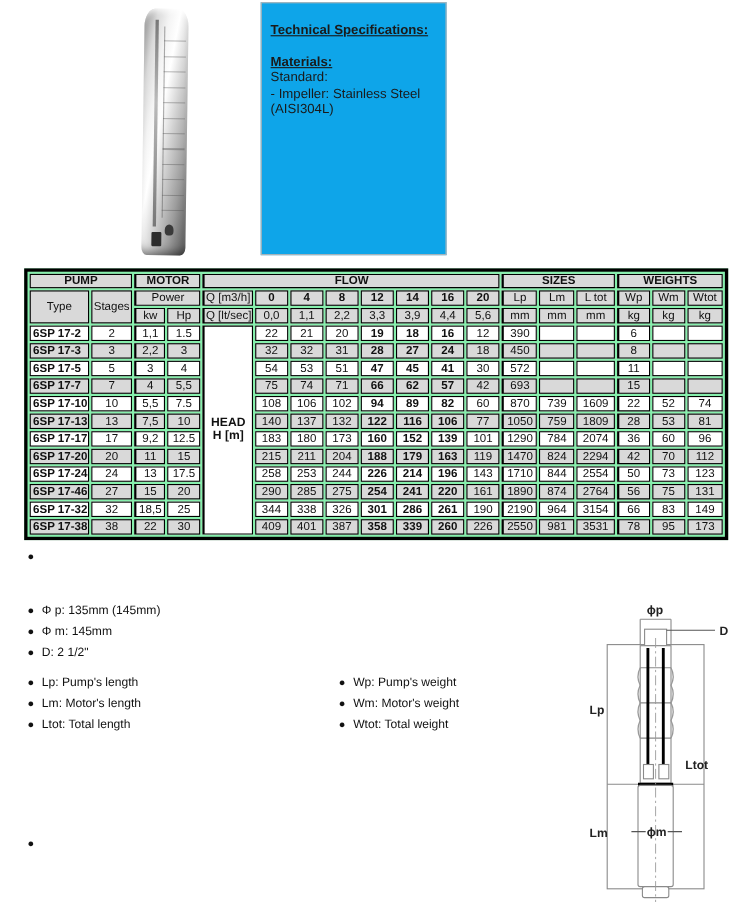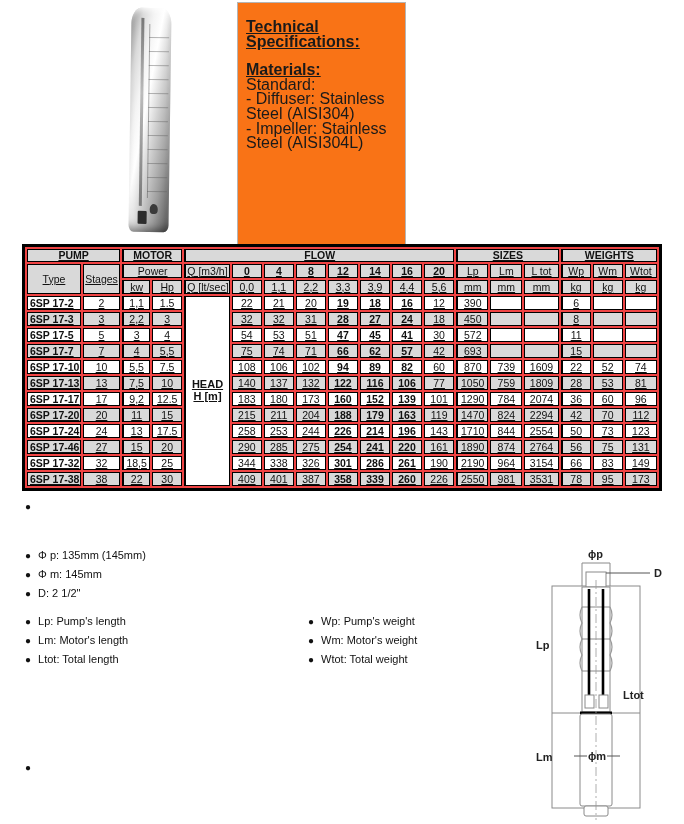--- a/index.html
+++ b/index.html
@@ -34,33 +34,33 @@
     position:absolute; left:22%; bottom:8px; width:9px; height:13px;
     background:#2c2c2c; border-radius:1px;
   }
   .pump-port {
     position:absolute; right:28%; bottom:18px; width:8px; height:10px;
     background:#3a3a3a; border-radius:50% 50% 40% 40%;
   }
 
   
   .spec-box {
-    position:absolute; left:237px; top:2px; width:169px; height:278px;
-    border:1px solid #b5b5b5; background:#f97316; padding:17px 8px 8px 8px;
-    font-size:16px; line-height:14.6px; color:#1a1a1a;
+    position:absolute; left:237px; top:2px; width:169px; height:230px;
+    border:1px solid #b5b5b5; background:#0ea5e9; padding:17px 8px 8px 8px;
+    font-size:12px; line-height:14.6px; color:#1a1a1a;
   }
   .spec-title { text-decoration:underline; font-weight:bold; font-weight:600; }
   .spec-gap { height:14px; }
 
   
   table.pump-table {
     position:absolute; left:22px; top:244px; width:640px;
     border-collapse:separate; border-spacing:2px;
-    border:3px solid #000; background:#ef4444;
-    table-layout:fixed; font-size:10.5px;text-decoration:underline;
+    border:3px solid #000; background:#86efac;
+    table-layout:fixed; font-size:10.5px;
   }
   .pump-table th, .pump-table td {
     border:1px solid #000; text-align:center; vertical-align:middle;
     padding:0 1px; height:14px; line-height:1.05; background:#fff;
     overflow:hidden; white-space:nowrap;
   }
   .pump-table thead th { background:#d9d9d9; font-weight:normal; }
   .pump-table tr.h1 th { font-weight:bold; height:12px; }
   .pump-table tr.h2 th.fnum { font-weight:bold; }
   .pump-table tbody tr.shade td { background:#d9d9d9; }
@@ -95,21 +95,20 @@
   <div class="pump-port"></div>
   <div class="pump-foot"></div>
 </div>
 
 <div class="spec-box">
   <div class="spec-title">Technical Specifications:</div>
   <div class="spec-gap"></div>
   <div class="spec-title">Materials:</div>
   <div>Standard:</div>
   <div class="bullet-lines">
-      <div>- Diffuser: Stainless Steel (AISI304)</div>
       <div>- Impeller: Stainless Steel (AISI304L)</div>
     </div>
 </div>
 
 <table class="pump-table">
   <colgroup>
     <col style="width:52px">
       <col style="width:36px">
     <col style="width:27px">
       <col style="width:29px">

